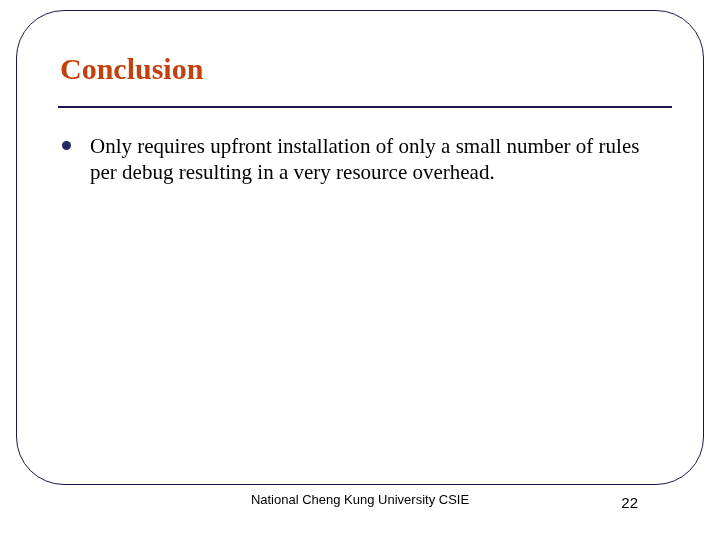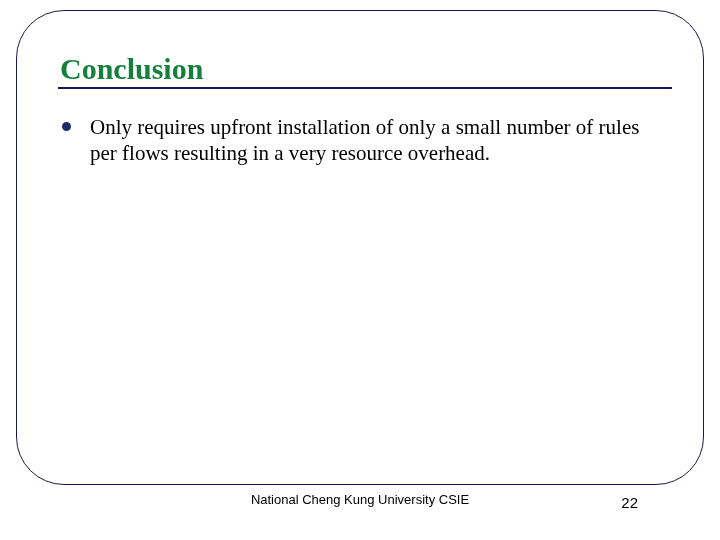--- a/index.html
+++ b/index.html
@@ -21,22 +21,22 @@
   }
   .content {
     position: absolute;
     left: 60px;
     top: 52px;
     width: 600px;
   }
   .title {
     font-size: 30px;
     font-weight: bold;
-    color: #15803d;
-    margin-bottom: 1px;
+    color: #c2410c;
+    margin-bottom: 20px;
   }
   .hr {
     border: none;
     border-top: 2.5px solid #1a1a4a;
     width: 614px;
     margin-left: -2px;
     margin-bottom: 26px;
   }
   .bullets {
     list-style: none;
@@ -88,21 +88,21 @@
 </head>
 <body>
 
 <div class="slide">
   <div class="frame"></div>
 
   <div class="content">
     <div class="title">Conclusion</div>
     <hr class="hr">
     <ul class="bullets">
-      <li>Only requires upfront installation of only a small number of rules per flows resulting in a  very resource overhead.</li>
+      <li>Only requires upfront installation of only a small number of rules per debug resulting in a  very resource overhead.</li>
     </ul>
   </div>
 
   <div class="footer">
     <div class="footer-center">
       <div>National Cheng Kung University CSIE</div>
     </div>
     <div class="footer-pagenum">22</div>
   </div>
 </div>

